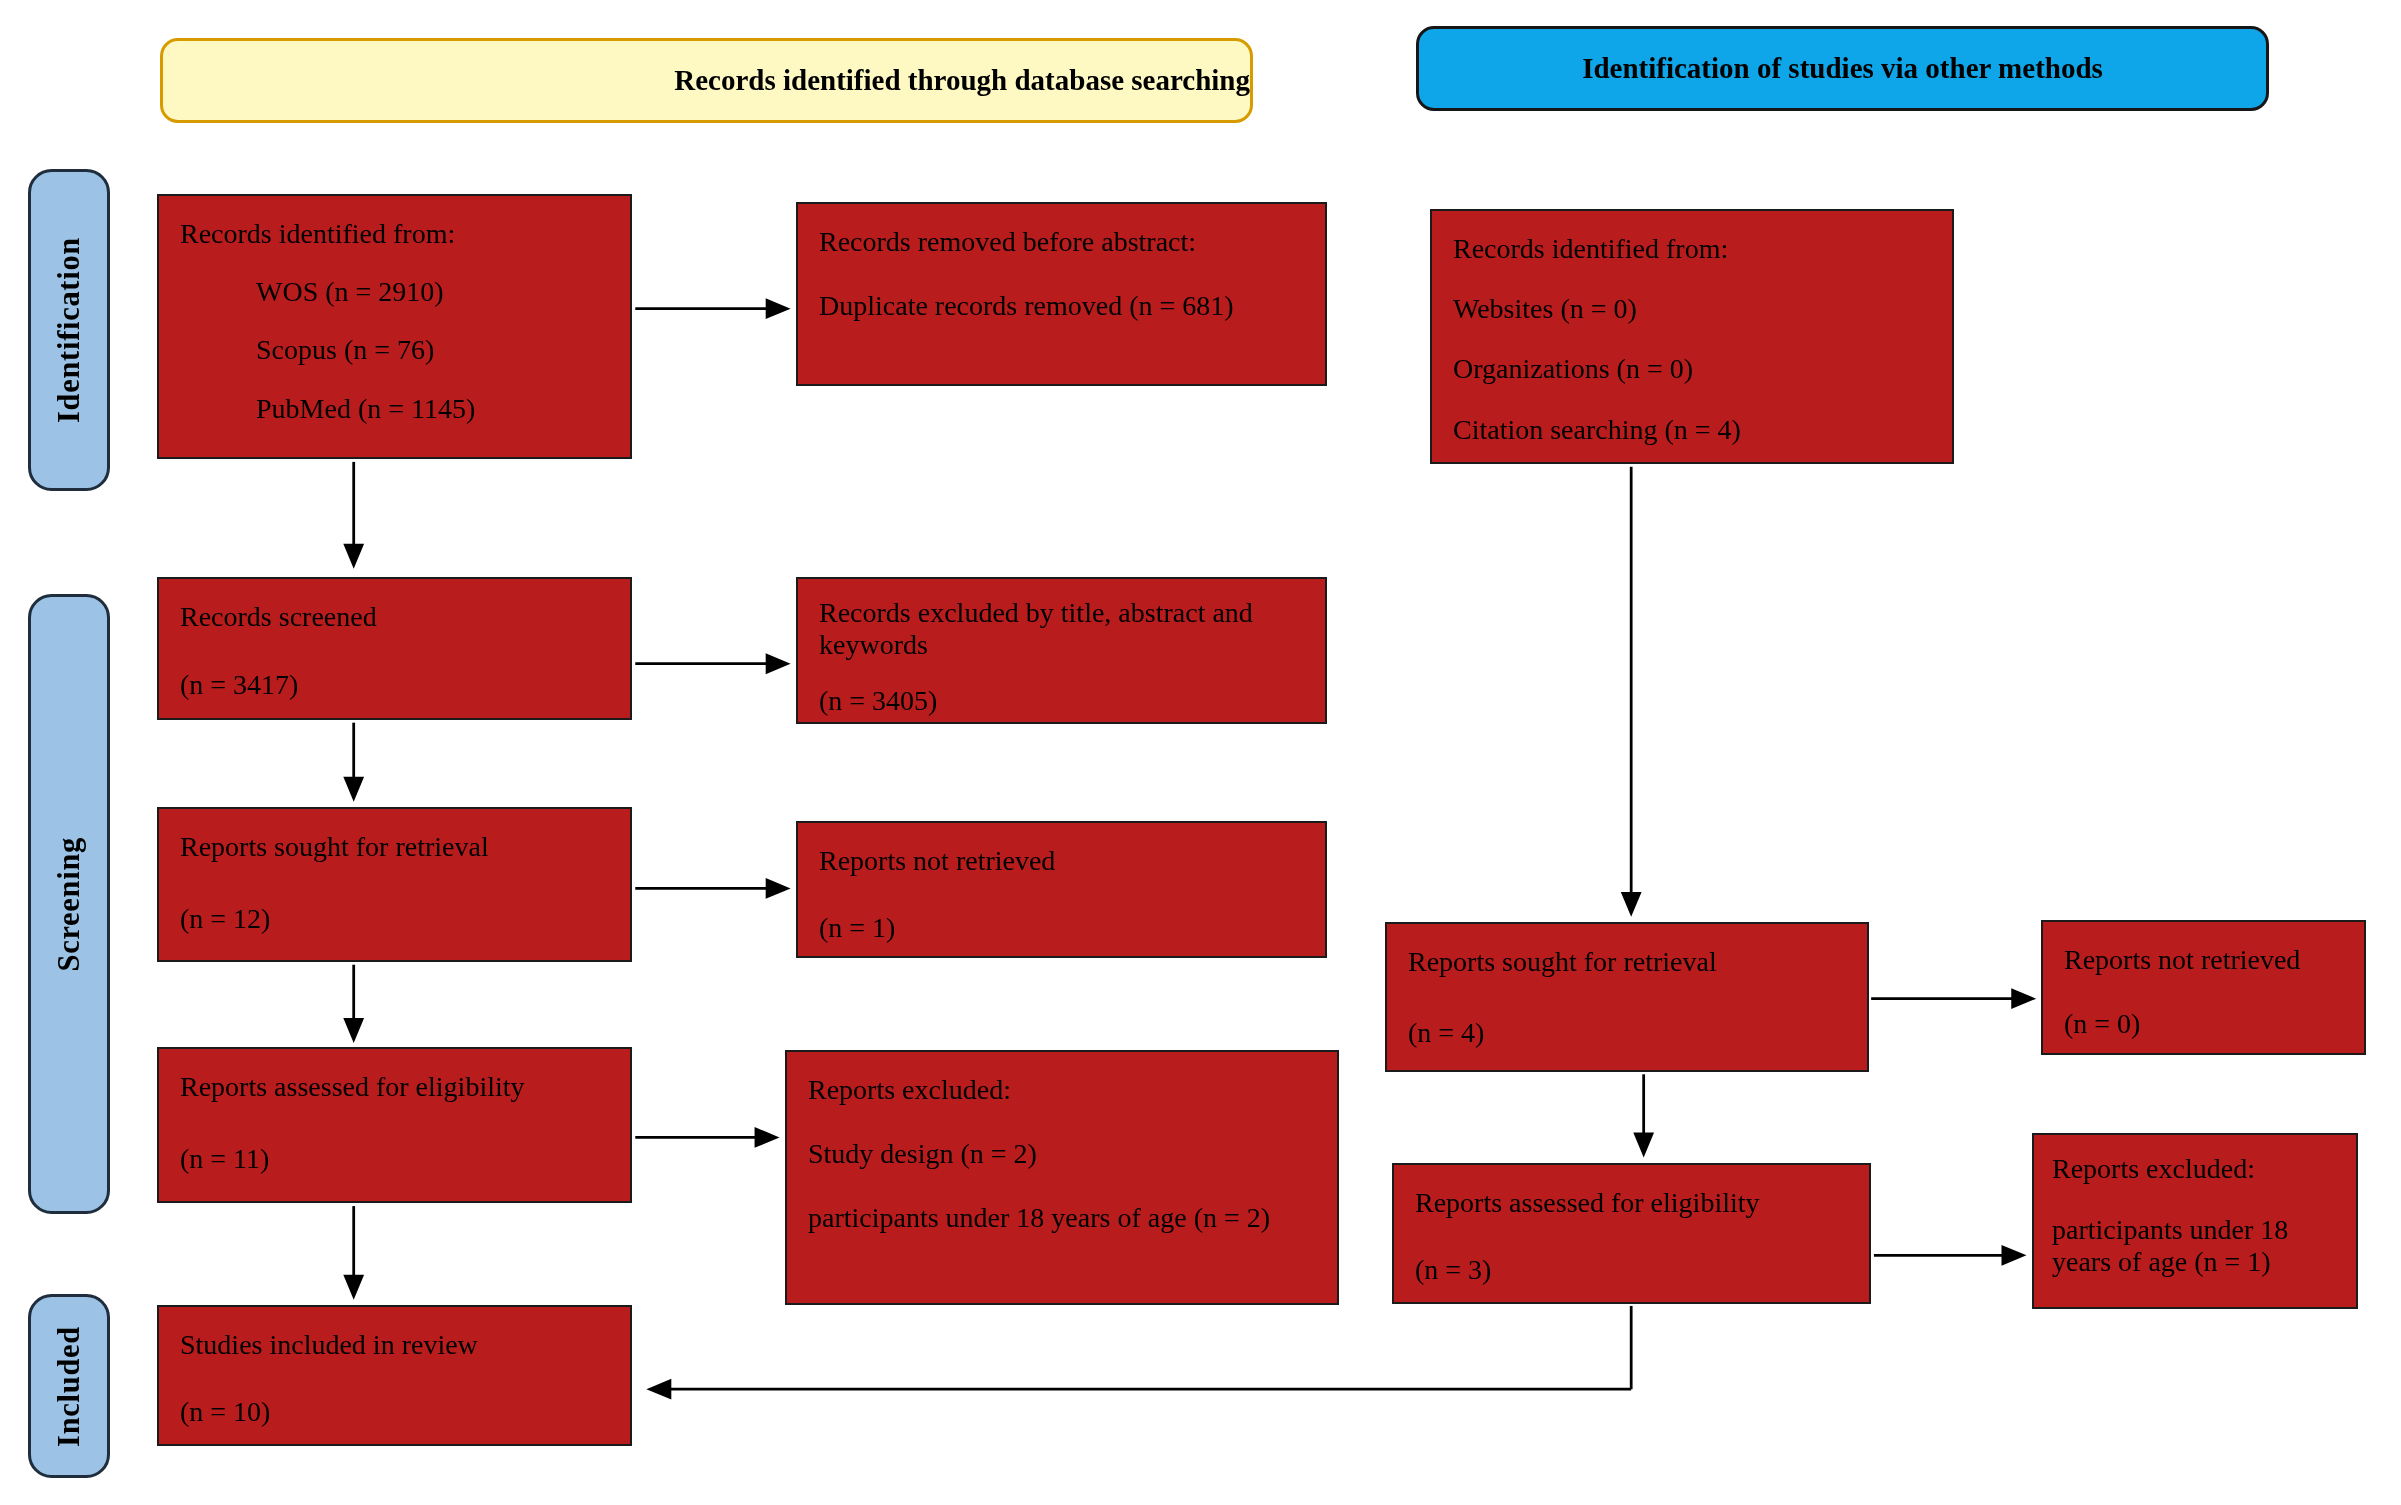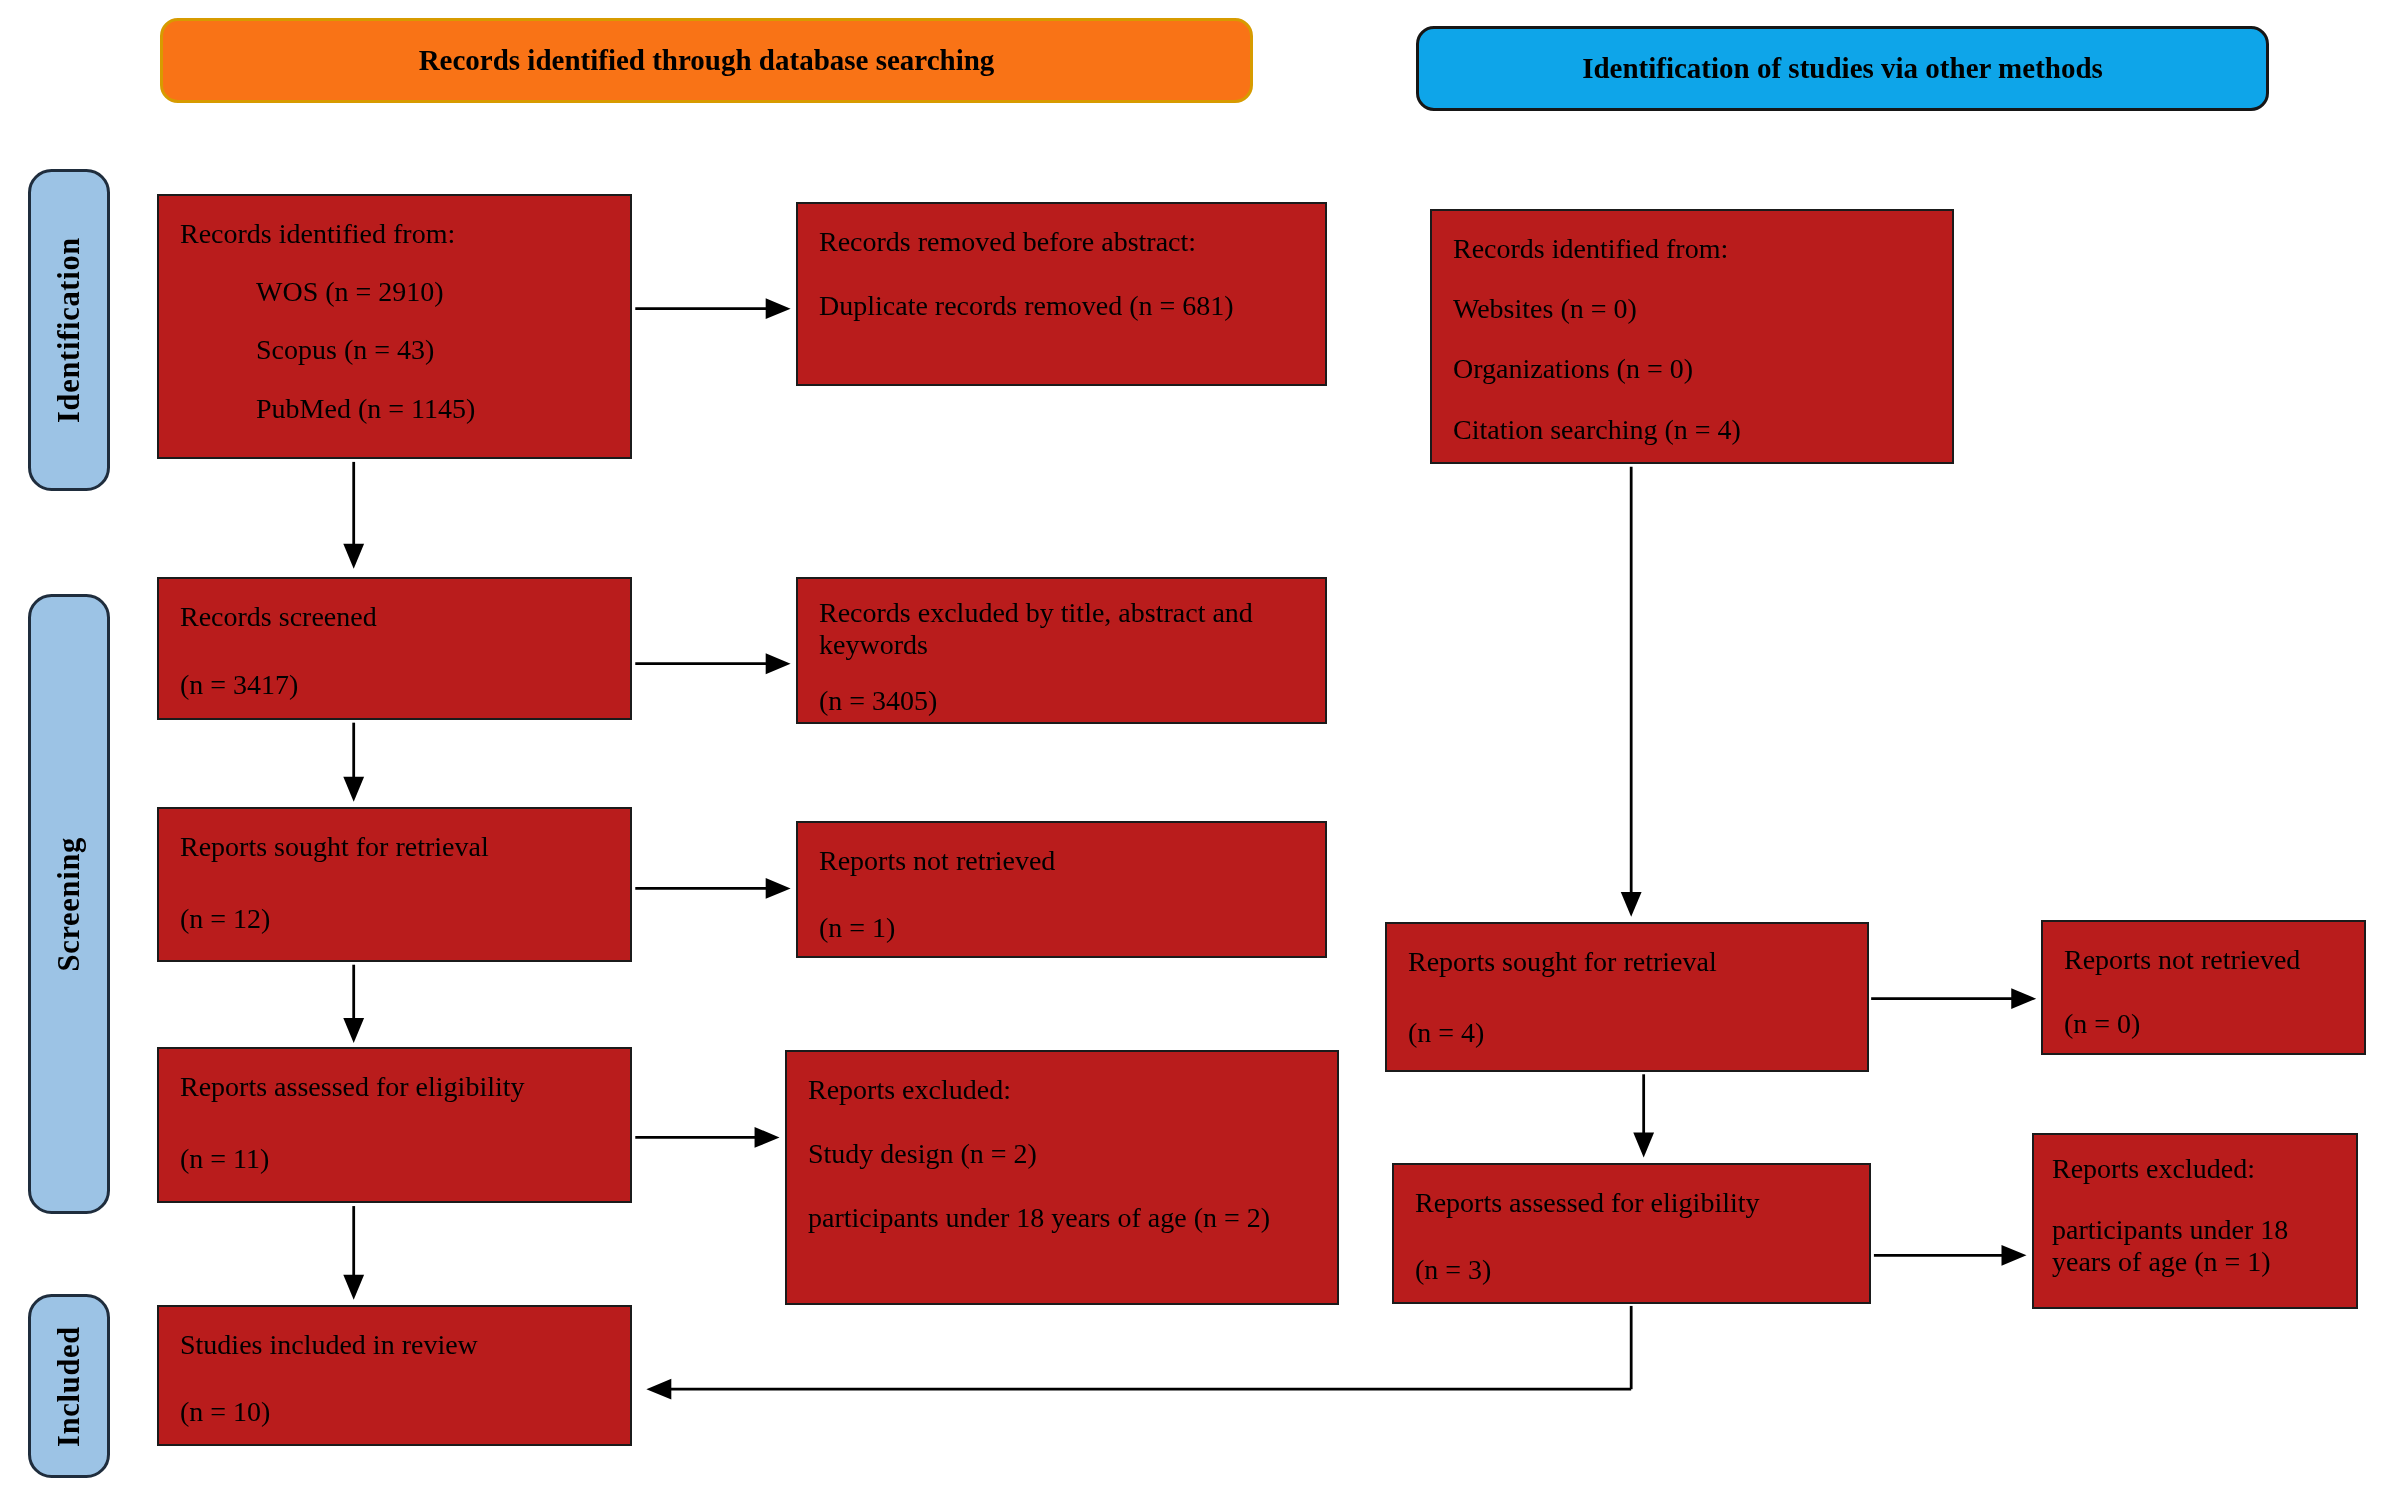--- a/index.html
+++ b/index.html
@@ -20,21 +20,21 @@
   .flow-box p:last-child{margin-bottom:0;}
   .flow-box .indent{margin-left:76px;}
   .flow-box .indent-sm{}
 
   
   .banner{
     position:absolute;z-index:2;display:flex;align-items:center;justify-content:center;
     font-weight:bold;font-size:29px;text-align:center;
     border-radius:18px;box-sizing:border-box;
   }
-  #hdr-db{left:160px;top:18px;width:1093px;height:85px;background:#f97316;border:3.5px solid #D79B00;}
+  #hdr-db{left:160px;top:38px;width:1093px;height:85px;background:#fef9c3;border:3.5px solid #D79B00;justify-content:flex-end;}
   #hdr-other{left:1416px;top:26px;width:853px;height:85px;background:#0ea5e9;border:3.5px solid #161616;}
 
   
   .stage{
     position:absolute;z-index:2;background:#9CC3E5;border:3.5px solid #1f2d3d;border-radius:23.6px;
     box-sizing:border-box;display:flex;align-items:center;justify-content:center;
   }
   .stage span{
     writing-mode:vertical-rl;transform:rotate(180deg);
     font-weight:bold;font-size:30.5px;letter-spacing:0.7px;white-space:nowrap;
@@ -115,21 +115,21 @@
   <div class="stage" id="stage-screening">
     <span>Screening</span>
   </div>
   <div class="stage" id="stage-included">
     <span>Included</span>
   </div>
 
   <div class="flow-box" id="box-rec-id-db">
     <p>Records identified from:</p>
     <p class="indent">WOS (n = 2910)</p>
-    <p class="indent">Scopus (n = 43)</p>
+    <p class="indent">Scopus (n = 76)</p>
     <p class="indent">PubMed (n = 1145)</p>
   </div>
 
   <div class="flow-box" id="box-rec-screened">
     <p class="t">Records screened</p>
     <p>(n = 3417)</p>
   </div>
 
   <div class="flow-box" id="box-rep-sought-db">
     <p class="t">Reports sought for retrieval</p>

